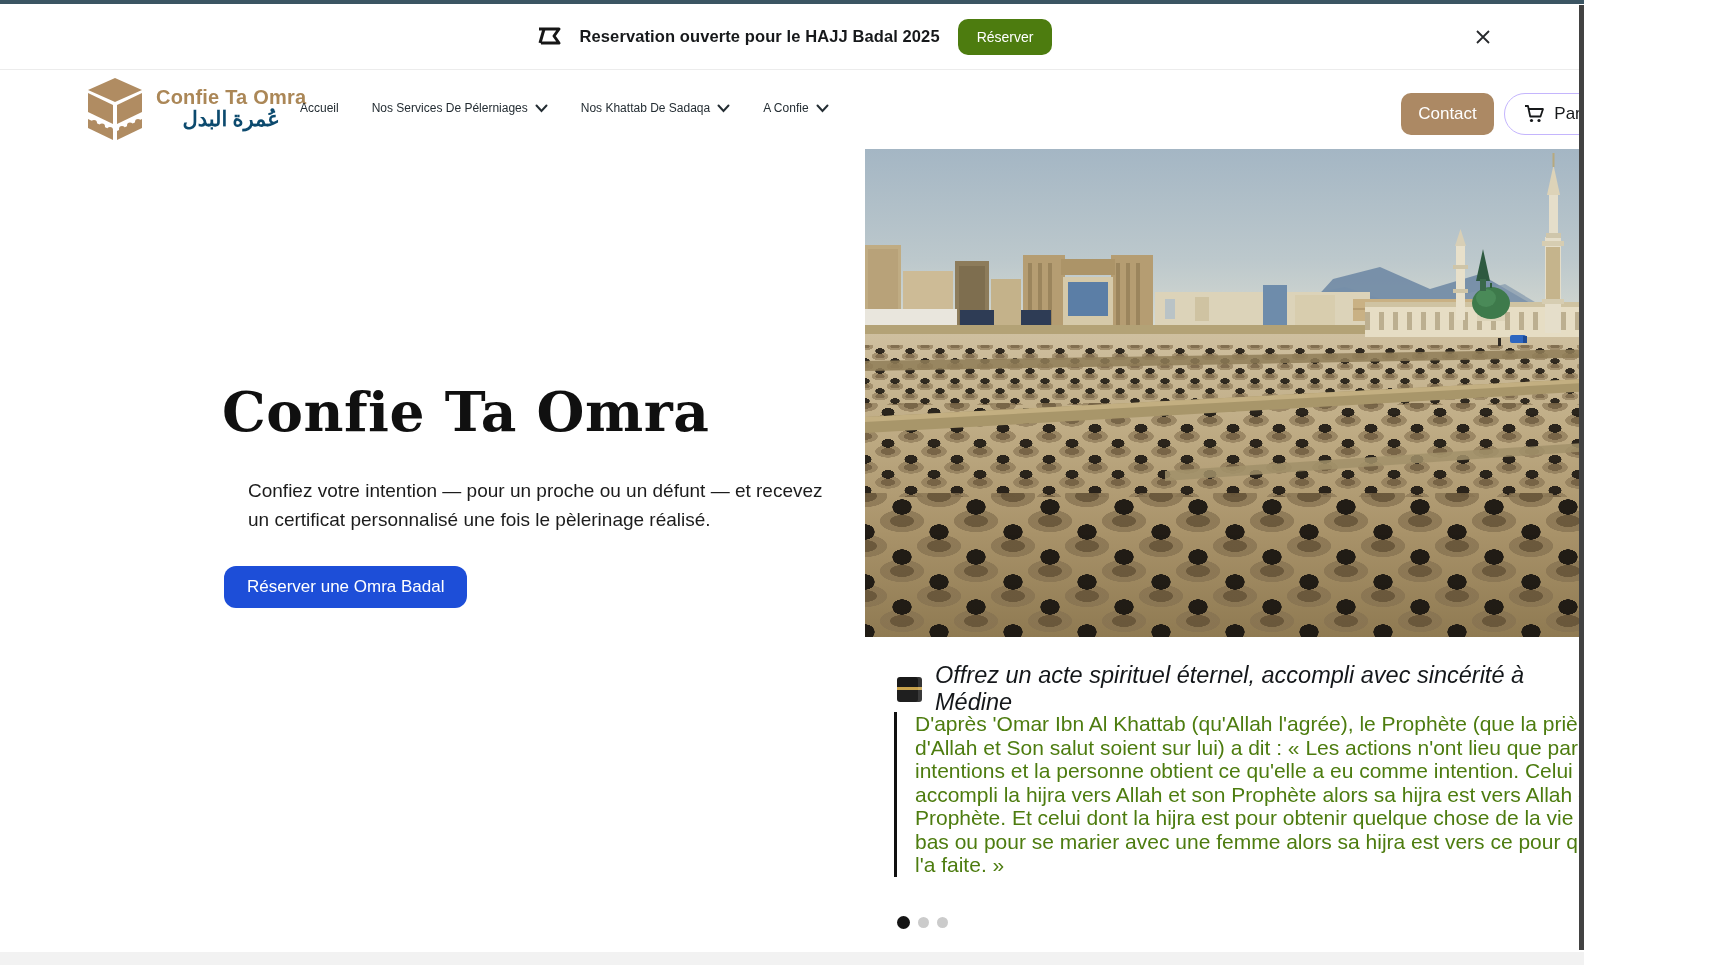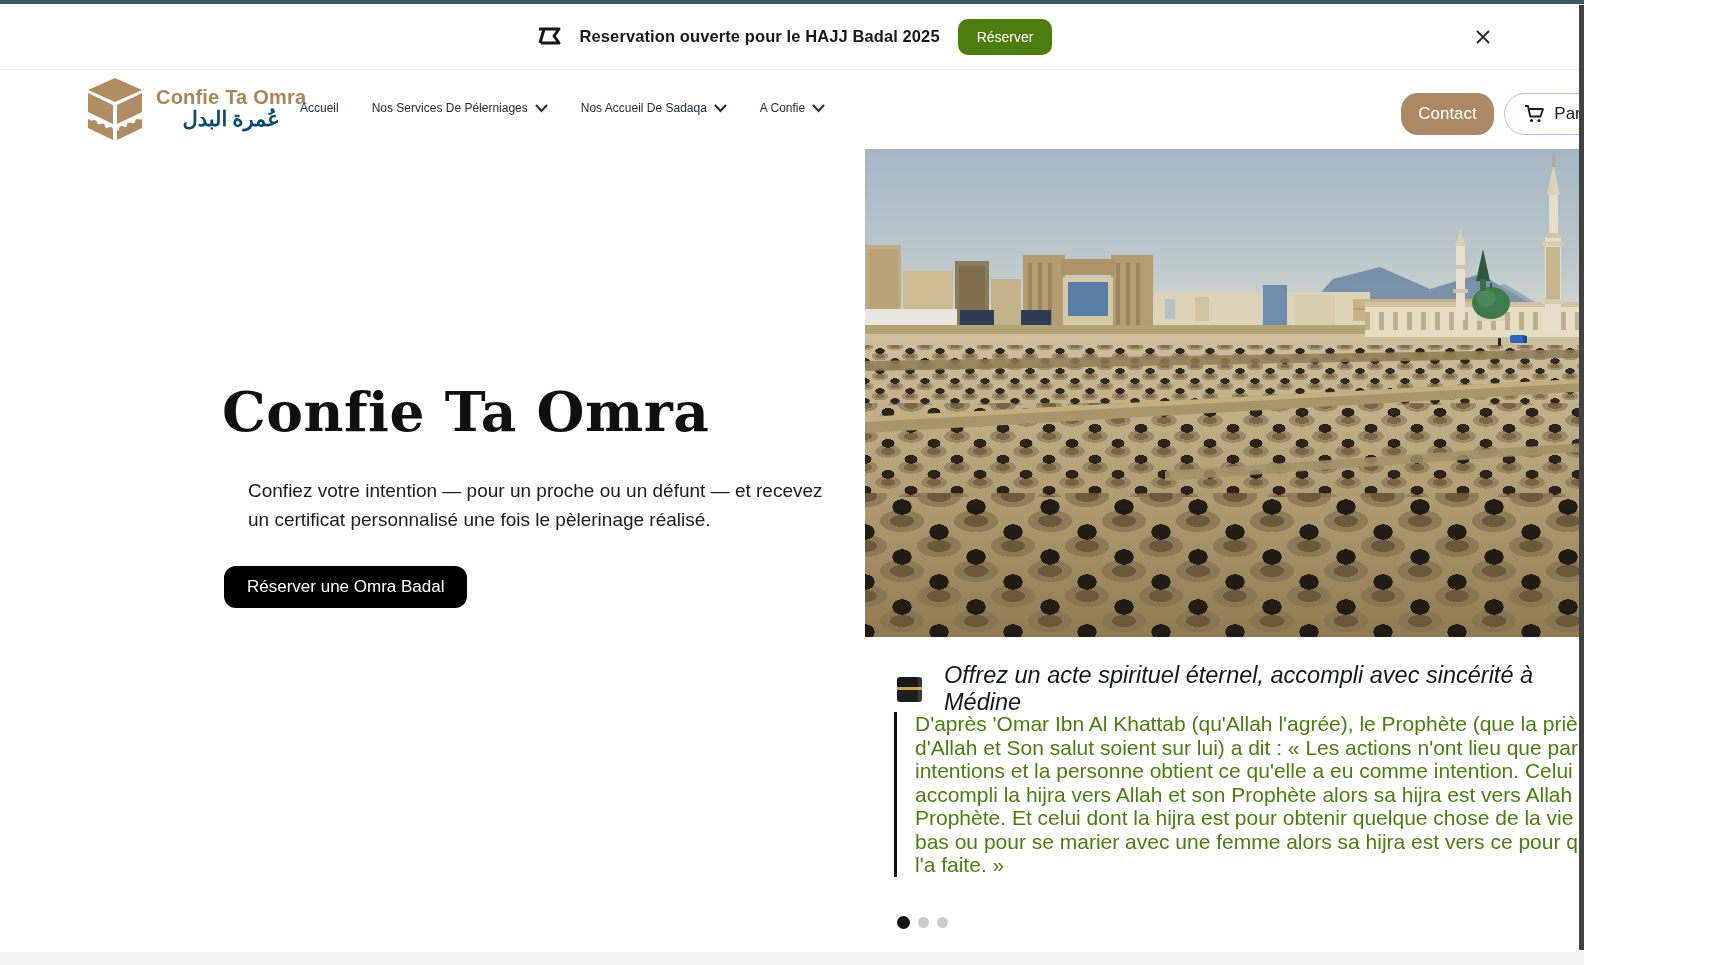--- a/index.html
+++ b/index.html
@@ -19,28 +19,28 @@
   .banner-close { position:absolute; right:88px; top:50%; transform:translateY(-50%); width:26px; height:26px; background:none; border:none; cursor:pointer; display:flex; align-items:center; justify-content:center; }
 
   
   .header { position:absolute; left:0; top:70px; width:100%; height:76px; background:#fff; }
   .logo { position:absolute; left:84px; top:6px; display:flex; align-items:center; gap:10px; cursor:pointer; }
   .logo-text { text-align:center; line-height:1.1; }
   .logo-title { font-size:20px; font-weight:700; color:#ab8757; letter-spacing:.2px; }
   .logo-ar { font-family:Liberation Serif, serif; font-size:21px; font-weight:700; color:#0c4a6e; }
   .nav { position:absolute; left:300px; top:0; height:76px; display:flex; align-items:center; gap:33px; }
   .nav-item { display:flex; align-items:center; gap:7px; font-size:12px; color:#242d33; cursor:pointer; white-space:nowrap; }
-  .contact-btn { position:absolute; left:1401px; top:23px; width:93px; height:42px; background:#ac8964; color:#fff; border:none; border-radius:17px; font-size:17px; font-family:inherit; cursor:pointer; }
+  .contact-btn { position:absolute; left:1401px; top:23px; width:93px; height:42px; background:#ac8964; color:#fff; border:none; border-radius:10px; font-size:17px; font-family:inherit; cursor:pointer; }
   .cart-btn { position:absolute; left:1504px; top:23px; width:140px; height:42px; background:#fff; border:1px solid #c4b5fd; border-radius:21px; display:flex; align-items:center; justify-content:center; gap:9px; font-family:inherit; font-size:17px; color:#17191b; cursor:pointer; }
   .cart-count { font-size:13px; font-weight:700; margin-left:4px; }
 
   
   .hero-title { position:absolute; left:222px; top:379px; font-family:"DejaVu Serif","Liberation Serif",serif; font-weight:700; font-size:55px; color:#101010; letter-spacing:.5px; }
   .hero-desc { position:absolute; left:224px; top:477px; width:600px; font-size:19px; line-height:28.5px; color:#1c1c1c;margin-left:24px; }
-  .hero-btn { position:absolute; left:224px; top:566px; height:42px; padding:0 23px; background:#000000; color:#fff; border:none; border-radius:12px; font-size:17px; font-family:inherit; cursor:pointer; }
+  .hero-btn { position:absolute; left:224px; top:566px; height:42px; padding:0 23px; background:#1d4ed8; color:#fff; border:none; border-radius:12px; font-size:17px; font-family:inherit; cursor:pointer; }
 
   
   .photo { position:absolute; left:865px; top:149px; width:868px; height:488px; overflow:hidden;
     background:linear-gradient(180deg,#a4b6c4 0px,#bcc8cc 110px,#d8dbd1 183px,#d8dbd1 100%); }
   .photo .ground { position:absolute; left:0; right:0; top:183px; bottom:0;
     background:linear-gradient(180deg,#cfc0a0 0%,#c0ad86 30%,#a9936a 65%,#8f7a52 100%); }
   .band { position:absolute; left:0; right:0; }
   .band-far { top:196px; height:60px;
     background-image:
       radial-gradient(ellipse 26% 24% at 50% 30%, rgba(32,27,20,.9) 0 58%, rgba(32,27,20,0) 60%),
@@ -61,21 +61,21 @@
     background-image:
       radial-gradient(ellipse 22% 26% at 50% 28%, rgba(26,22,17,.95) 0 58%, rgba(26,22,17,0) 60%),
       radial-gradient(ellipse 46% 34% at 50% 56%, rgba(104,86,58,.95) 0 34%, rgba(134,114,81,.75) 36% 64%, rgba(134,114,81,0) 66%),
       radial-gradient(ellipse 22% 26% at 50% 28%, rgba(26,22,17,.95) 0 58%, rgba(26,22,17,0) 60%),
       radial-gradient(ellipse 46% 34% at 50% 56%, rgba(104,86,58,.95) 0 34%, rgba(134,114,81,.75) 36% 64%, rgba(134,114,81,0) 66%);
     background-size:74px 50px,74px 50px,74px 50px,74px 50px;
     background-position:0 0,0 0,37px 25px,37px 25px; }
   .photo-art { position:absolute; inset:0; width:100%; height:100%; }
 
   
-  .feature-heading { position:absolute; left:897px; top:662px; display:flex; align-items:center; gap:22px;
+  .feature-heading { position:absolute; left:897px; top:662px; display:flex; align-items:center; gap:13px;
     font-style:italic; font-weight:500; font-size:23.5px; color:#14171a; }
   .kaaba-cube { width:25px; height:25px; border-radius:3px; flex:0 0 auto;
     background:linear-gradient(180deg,#191919 0%,#191919 40%,#c8a24c 40%,#c8a24c 54%,#1f1f1f 54%,#1f1f1f 100%);
     box-shadow:inset -4px 0 0 rgba(255,255,255,.12); }
   .quote { position:absolute; left:894px; top:712px; width:750px; border-left:3px solid #101010; padding-left:18px;
     font-size:21px; line-height:23.5px; color:#4d7c0f; }
 
   
   .dots { position:absolute; left:897px; top:916px; display:flex; align-items:center; gap:8px; }
   .dot { width:11px; height:11px; border-radius:50%; background:#cbcbcb; cursor:pointer; }
@@ -139,21 +139,21 @@
       <span class="nav-item">
         <span>Accueil</span>
       </span>
       <span class="nav-item">
         <span>Nos Services De Pélerniages</span>
         <svg width="13" height="9" viewBox="0 0 13 9">
             <path d="M1.5 1.5 L6.5 7 L11.5 1.5" fill="none" stroke="#242d33" stroke-width="2" stroke-linecap="round"></path>
           </svg>
       </span>
       <span class="nav-item">
-        <span>Nos Accueil De Sadaqa</span>
+        <span>Nos Khattab De Sadaqa</span>
         <svg width="13" height="9" viewBox="0 0 13 9">
             <path d="M1.5 1.5 L6.5 7 L11.5 1.5" fill="none" stroke="#242d33" stroke-width="2" stroke-linecap="round"></path>
           </svg>
       </span>
       <span class="nav-item">
         <span>A Confie</span>
         <svg width="13" height="9" viewBox="0 0 13 9">
             <path d="M1.5 1.5 L6.5 7 L11.5 1.5" fill="none" stroke="#242d33" stroke-width="2" stroke-linecap="round"></path>
           </svg>
       </span>

